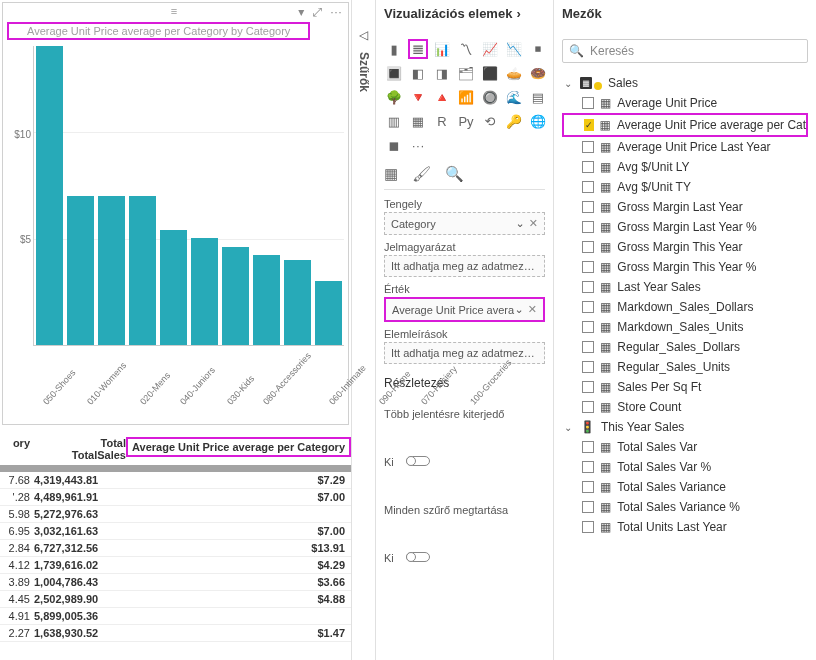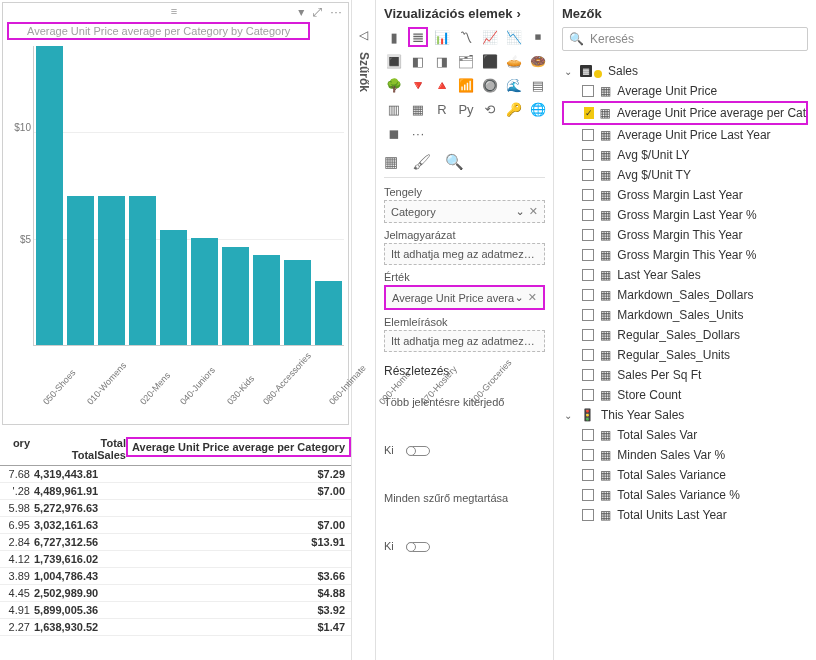--- a/index.html
+++ b/index.html
@@ -23,46 +23,46 @@
   .yaxis{width:26px;position:relative;font-size:10px;color:#777}
   .ytick{position:absolute;right:2px;transform:translateY(-50%)}
   .bars-area{flex:1;position:relative;border-left:1px solid #ccc;border-bottom:1px solid #ccc}
   .grid{position:absolute;left:0;right:0;border-top:1px solid #eee}
   .bars{position:absolute;left:0;right:0;bottom:0;top:0;display:flex;align-items:flex-end;gap:4px;padding:0 2px}
   .bar{flex:1;background:var(--bar)}
   .xlabels{height:74px;display:flex;padding-left:26px}
   .xlabels div{flex:1;font-size:9px;color:#777;transform:rotate(-48deg);transform-origin:top left;white-space:nowrap;position:relative;top:54px;left:8px}
   
   .tbl{flex:1;overflow:hidden;font-size:11px}
-  .tbl-head{display:flex;border-bottom:1px solid #a3a3a3;font-weight:600;padding:4px 0}
+  .tbl-head{display:flex;border-bottom:7px solid #a3a3a3;font-weight:600;padding:4px 0}
   .c1{width:34px;text-align:right;padding-right:4px}
   .c2{width:92px;text-align:right}
   .c3{flex:1}
   .c3-head{border:2px solid var(--highlight);text-align:right;padding:2px 4px 2px 4px}
   .tbl-row{display:flex;border-bottom:1px solid #eee;padding:2px 0}
   .c2v{width:92px;text-align:left;font-weight:600}
   .c3v{flex:1;text-align:right;padding-right:6px;font-weight:600}
   
   .rail{width:24px;border-right:1px solid var(--border);display:flex;flex-direction:column;align-items:center;padding-top:28px;color:#555}
   .rail .chev{font-size:12px;margin-bottom:10px}
   .rail .vtext{writing-mode:vertical-rl;font-size:12px;font-weight:600}
   
   .viz{width:178px;border-right:1px solid var(--border);padding:6px 8px;overflow-y:auto}
-  .pane-title{font-weight:600;font-size:13px;display:flex;align-items:center;gap:4px;margin-bottom:6px}
+  .pane-title{font-weight:600;font-size:13px;display:flex;align-items:center;gap:4px;margin-bottom:18px}
   .gallery{display:grid;grid-template-columns:repeat(7,20px);gap:4px;margin-bottom:10px}
   .gicon{width:20px;height:20px;display:flex;align-items:center;justify-content:center;font-size:13px;color:#666}
   .gicon.sel{border:2px solid var(--highlight)}
   .tabs{display:flex;gap:14px;border-bottom:1px solid var(--border);padding-bottom:6px;margin-bottom:8px;color:#666;font-size:15px}
   .well-label{font-size:11px;color:#555;margin:6px 0 2px}
   .well{border:1px dashed #bbb;padding:4px 6px;font-size:11px;color:#555;display:flex;align-items:flex-end;justify-content:space-between;background:#fafafa}
   .well.hl{border:2px solid var(--highlight)}
   .well .x{color:#888;margin-left:4px}
   .sect-title{font-weight:400;font-size:12px;margin:12px 0 17px}
   .drill{font-size:11px;color:#555;margin:18px 0}
-  .toggle{display:inline-flex;align-items:flex-end;gap:12px}
+  .toggle{display:inline-flex;align-items:flex-start;gap:12px}
   .toggle .track{width:24px;height:10px;border:1px solid #888;border-radius:6px;position:relative}
   .toggle .knob{width:10px;height:10px;border:1px solid #888;border-radius:50%;background:#fff;position:absolute;left:-1px;top:-1px}
   
   .fields{flex:1;padding:6px 8px;overflow-y:auto}
   .search{border:1px solid #ccc;border-radius:2px;padding:4px 6px;display:flex;align-items:center;gap:6px;margin:6px 0 10px;color:#888}
   .tree-item{display:flex;align-items:center;gap:6px;padding:3px 2px;font-size:12px;color:#333;white-space:nowrap;overflow:hidden;text-overflow:ellipsis}
   .tree-item.table{font-weight:400}
   .tree-item .chev{width:10px;color:#666;font-size:10px}
   .tree-item .cb{width:12px;height:12px;border:1px solid #888;display:inline-flex;align-items:center;justify-content:center;font-size:9px}
   .tree-item .cb.checked{background:var(--yellow);border-color:var(--yellow);color:#333}
@@ -82,21 +82,21 @@
       <span class="icons">
         <span>▾</span>
         <span>⤢</span>
         <span>···</span>
       </span>
     </div>
     <span class="chart-title">Average Unit Price average per Category by Category</span>
     <div class="plot">
       <div class="yaxis" id="yaxis">
           <span class="ytick" style="top:192.85714285714286px">$5</span>
-          <span class="ytick" style="top:81px">$10</span>
+          <span class="ytick" style="top:88px">$10</span>
         </div>
       <div class="bars-area">
         <div id="grids">
             <div class="grid" style="top:192.85714285714286px"></div>
             <div class="grid" style="top:85.71428571428572px"></div>
           </div>
         <div class="bars" id="bars">
             <div class="bar" style="height:100%"></div>
             <div class="bar" style="height:50%"></div>
             <div class="bar" style="height:50%"></div>
@@ -156,35 +156,35 @@
       <div class="c3v">$7.00</div>
     </div>
         <div class="tbl-row">
       <div class="c1">2.84</div>
       <div class="c2v">6,727,312.56</div>
       <div class="c3v">$13.91</div>
     </div>
         <div class="tbl-row">
       <div class="c1">4.12</div>
       <div class="c2v">1,739,616.02</div>
+      <div class="c3v">$4.29</div>
     </div>
         <div class="tbl-row">
       <div class="c1">3.89</div>
       <div class="c2v">1,004,786.43</div>
       <div class="c3v">$3.66</div>
     </div>
         <div class="tbl-row">
       <div class="c1">4.45</div>
       <div class="c2v">2,502,989.90</div>
       <div class="c3v">$4.88</div>
     </div>
         <div class="tbl-row">
       <div class="c1">4.91</div>
       <div class="c2v">5,899,005.36</div>
-      <div class="c3v">$3.92</div>
     </div>
         <div class="tbl-row">
       <div class="c1">2.27</div>
       <div class="c2v">1,638,930.52</div>
       <div class="c3v">$1.47</div>
     </div>
       </div>
   </div>
 </div>
 
@@ -374,21 +374,21 @@
        <span>This Year Sales</span>
      </div>
       <div class="tree-item tree-child">
         <span class="cb"></span>
         <span class="ticon">▦</span>
         <span>Total Sales Var</span>
       </div>
       <div class="tree-item tree-child">
         <span class="cb"></span>
         <span class="ticon">▦</span>
-        <span>Minden Sales Var %</span>
+        <span>Total Sales Var %</span>
       </div>
       <div class="tree-item tree-child">
         <span class="cb"></span>
         <span class="ticon">▦</span>
         <span>Total Sales Variance</span>
       </div>
       <div class="tree-item tree-child">
         <span class="cb"></span>
         <span class="ticon">▦</span>
         <span>Total Sales Variance %</span>

